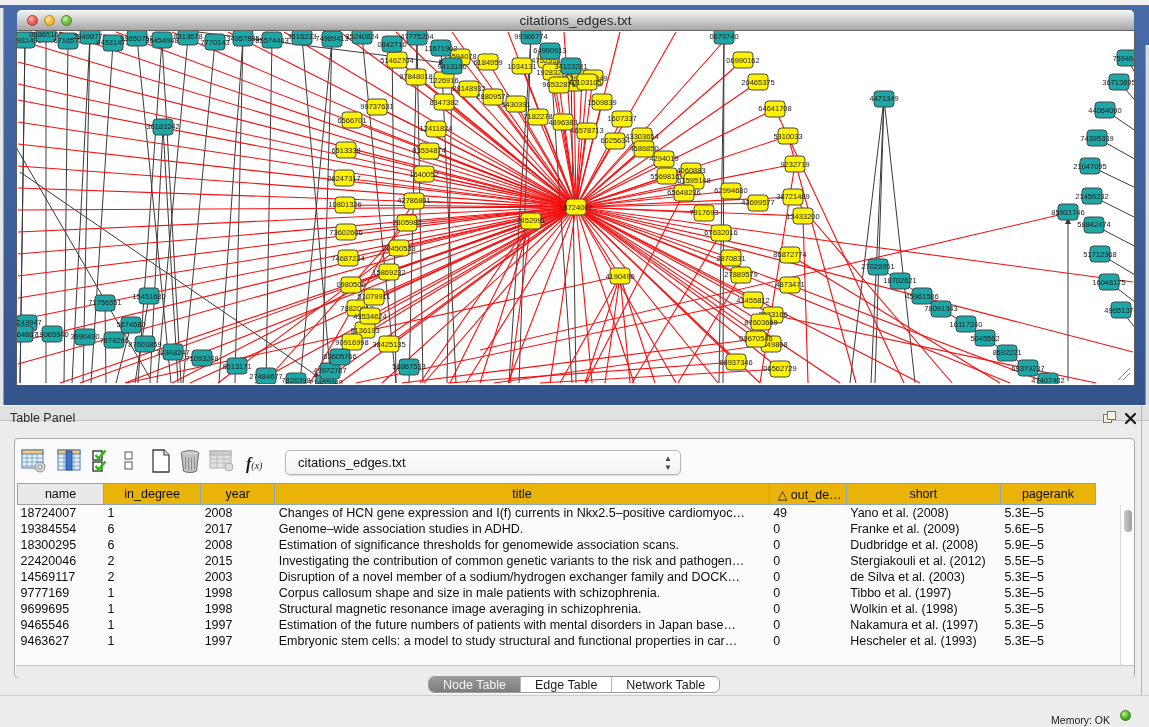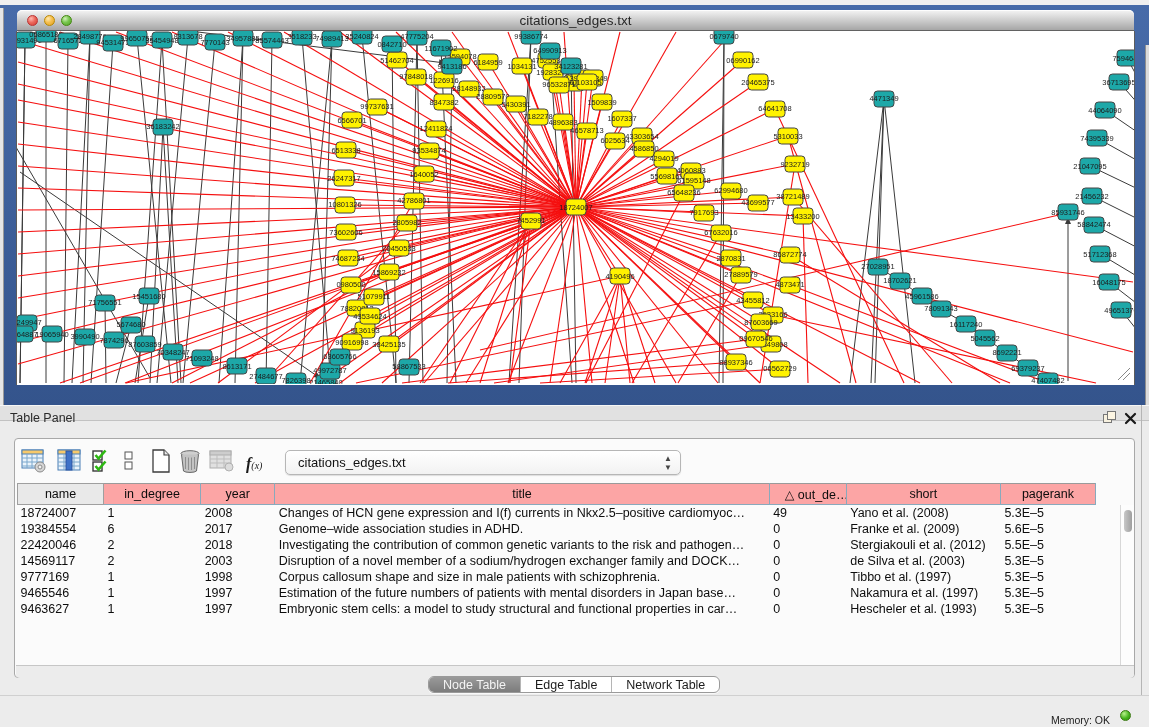--- a/index.html
+++ b/index.html
@@ -24,21 +24,21 @@
 #float-ic:before{content:"";position:absolute;left:3px;top:-4px;width:7px;height:7px;border:1px solid #777;background:#fdf6e3;}
 #close-ic{position:absolute;left:1124px;top:6px;width:13px;height:13px;}
 #panelbox{position:absolute;left:14px;top:33px;width:1121px;height:240px;background:#fbfbfb;border:1px solid #a8a8a8;border-radius:4px;}
 
 .tbi{position:absolute;top:10px;}
 #combo{position:absolute;left:270px;top:11px;width:396px;height:25px;background:linear-gradient(#ffffff,#f2f2f2);border:1px solid #b6b6b6;border-radius:5px;box-shadow:0 1px 1px rgba(0,0,0,.12);}
 #combo .ct{position:absolute;left:12px;top:4px;font-size:13px;color:#111;}
 #combo .ar{position:absolute;right:8px;top:3px;font-size:8px;color:#444;line-height:9px;}
 
 #tbl{position:absolute;left:2px;top:44px;width:1079px;border-collapse:collapse;table-layout:fixed;font-size:12.5px;color:#0d0d0d;}
-#tbl th{height:21px;font-weight:normal;font-size:12.5px;background:#fca5a5;border:1px solid #89a9bc;border-top:1px solid #9a9a9a;overflow:hidden;white-space:nowrap;}
+#tbl th{height:21px;font-weight:normal;font-size:12.5px;background:#eab308;border:1px solid #89a9bc;border-top:1px solid #9a9a9a;overflow:hidden;white-space:nowrap;}
 #tbl th.c0{background:#e9e9e9;border:1px solid #9f9f9f;}
 #tbl td{height:16px;padding:0 2px 0 4px;overflow:hidden;white-space:nowrap;}
 #tbl td.c0{padding-left:3px;}
 #tbl td.c5{}
 #vsb{position:absolute;left:1105px;top:66px;width:14px;height:160px;background:#fdfdfd;border-left:1px solid #d8d8d8;}
 #vsb .thumb{position:absolute;left:2.5px;top:5px;width:8px;height:22px;border-radius:4px;background:linear-gradient(90deg,#c8c8c8,#9f9f9f);}
 #hsb{position:absolute;left:1px;top:226px;width:1118px;height:13px;background:#ececec;border-top:1px solid #c6c6c6;border-radius:0 0 4px 4px;}
 
 #tabs{position:absolute;left:428px;top:271px;height:17px;display:flex;border:1px solid #9a9a9a;border-radius:6px;overflow:hidden;background:#fff;box-shadow:0 1px 0 rgba(255,255,255,.7);}
 #tabs .t{font-size:12.5px;color:#1c1c1c;padding:1px 14px 0 14px;border-left:1px solid #b5b5b5;}
@@ -626,21 +626,21 @@
             <col style="width:77px">
             <col style="width:154px">
             <col style="width:95px">
           </colgroup>
       <tbody>
             <tr>
               <th class="c0">name</th>
               <th>in_degree</th>
               <th>year</th>
               <th>title</th>
-              <th style="text-align:left;padding-left:15px">△ out_de…</th>
+              <th style="text-align:center;padding-left:4px">△ out_de…</th>
               <th>short</th>
               <th>pagerank</th>
             </tr>
       <tr>
               <td class="c0">18724007</td>
               <td class="c1">1</td>
               <td class="c2">2008</td>
               <td class="c3">Changes of HCN gene expression and I(f) currents in Nkx2.5–positive cardiomyoc…</td>
               <td class="c4">49</td>
               <td class="c5">Yano et al. (2008)</td>
@@ -649,23 +649,32 @@
 <tr>
               <td class="c0">19384554</td>
               <td class="c1">6</td>
               <td class="c2">2017</td>
               <td class="c3">Genome–wide association studies in ADHD.</td>
               <td class="c4">0</td>
               <td class="c5">Franke et al. (2009)</td>
               <td class="c6">5.6E–5</td>
             </tr>
 <tr>
+              <td class="c0">18300295</td>
+              <td class="c1">6</td>
+              <td class="c2">2008</td>
+              <td class="c3">Estimation of significance thresholds for genomewide association scans.</td>
+              <td class="c4">0</td>
+              <td class="c5">Dudbridge et al. (2008)</td>
+              <td class="c6">5.9E–5</td>
+            </tr>
+<tr>
               <td class="c0">22420046</td>
               <td class="c1">2</td>
-              <td class="c2">2018</td>
+              <td class="c2">2015</td>
               <td class="c3">Investigating the contribution of common genetic variants to the risk and pathogen…</td>
               <td class="c4">0</td>
               <td class="c5">Stergiakouli et al. (2012)</td>
               <td class="c6">5.5E–5</td>
             </tr>
 <tr>
               <td class="c0">14569117</td>
               <td class="c1">2</td>
               <td class="c2">2003</td>
               <td class="c3">Disruption of a novel member of a sodium/hydrogen exchanger family and DOCK…</td>
@@ -673,20 +682,29 @@
               <td class="c5">de Silva et al. (2003)</td>
               <td class="c6">5.3E–5</td>
             </tr>
 <tr>
               <td class="c0">9777169</td>
               <td class="c1">1</td>
               <td class="c2">1998</td>
               <td class="c3">Corpus callosum shape and size in male patients with schizophrenia.</td>
               <td class="c4">0</td>
               <td class="c5">Tibbo et al. (1997)</td>
+              <td class="c6">5.3E–5</td>
+            </tr>
+<tr>
+              <td class="c0">9699695</td>
+              <td class="c1">1</td>
+              <td class="c2">1998</td>
+              <td class="c3">Structural magnetic resonance image averaging in schizophrenia.</td>
+              <td class="c4">0</td>
+              <td class="c5">Wolkin et al. (1998)</td>
               <td class="c6">5.3E–5</td>
             </tr>
 <tr>
               <td class="c0">9465546</td>
               <td class="c1">1</td>
               <td class="c2">1997</td>
               <td class="c3">Estimation of the future numbers of patients with mental disorders in Japan base…</td>
               <td class="c4">0</td>
               <td class="c5">Nakamura et al. (1997)</td>
               <td class="c6">5.3E–5</td>

